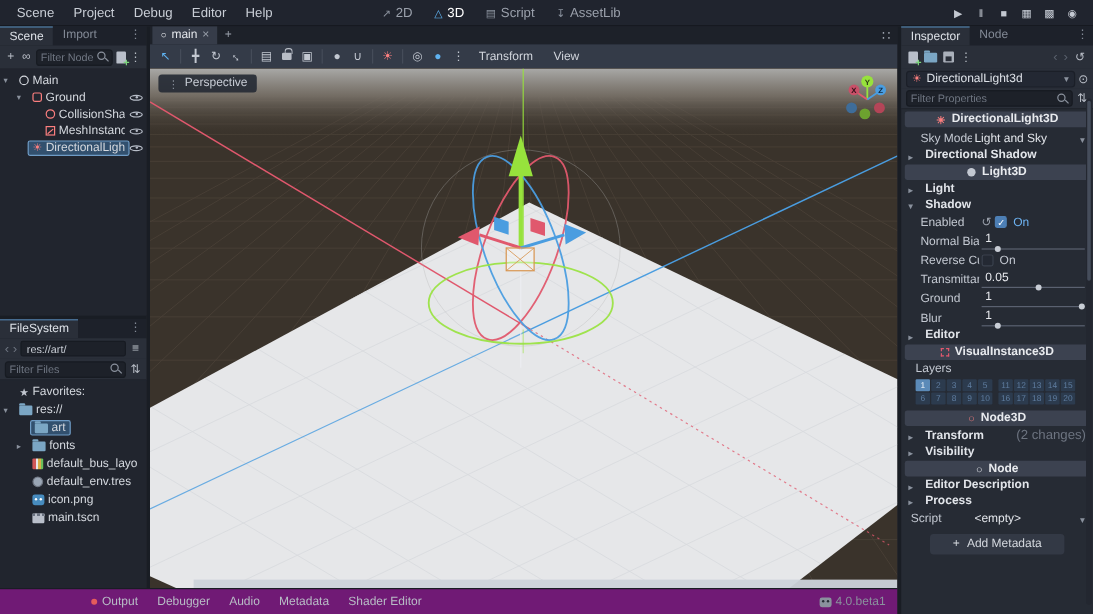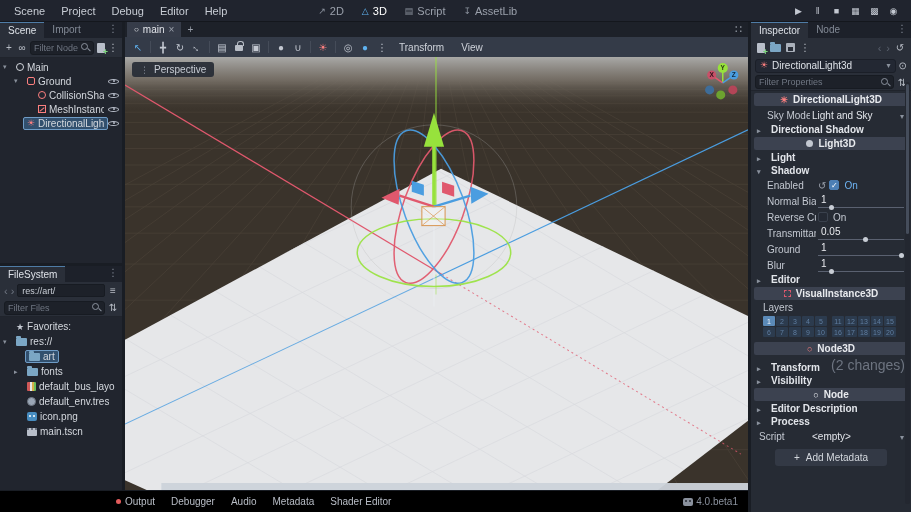--- a/index.html
+++ b/index.html
@@ -136,22 +136,22 @@
 
   
   .gl { stroke:#4a4137; stroke-width:.8; opacity:.9; }
   .pgl { stroke:#d8dade; stroke-width:.7; }
   .ax-x { stroke:var(--axis-x); }
   .ax-y { stroke:var(--axis-y); }
   .ax-z { stroke:var(--axis-z); }
   .nav-label { font-family:"Liberation Sans",sans-serif; font-size:6.5px; font-weight:bold; text-anchor:middle; }
 
   
-  .bottombar { height:22px; flex:none; display:flex; align-items:center; background:#000000;
-               border-top:1px solid #191d24; padding-left:108px; }
+  .bottombar { height:22px; flex:none; display:flex; align-items:center; background:#701a75;
+               border-top:1px solid #191d24; padding-left:68px; }
   .bb-item { padding:2px 8px; color:#b8bdc6; font-size:10px; display:flex; align-items:center; gap:4px; }
   .bb-dot { width:5px; height:5px; border-radius:50%; background:var(--output-dot); }
   .version { margin-left:auto; margin-right:10px; color:#8a919d; font-size:10px;
              display:flex; gap:3px; align-items:center; }
 
   
   .inspector { width:163px; flex:none; background:#262b34; border-left:3px solid #191d24;
                display:flex; flex-direction:column; position:relative; min-height:0; }
   .insp-toolbar { height:19px; display:flex; align-items:center; gap:5px; padding:0 6px;
                   background:#2a2f39; flex:none; }
@@ -169,21 +169,21 @@
   .category { height:13px; margin:1px 1px; background:#3c4250; border-radius:2px; display:flex;
               align-items:center; justify-content:center; gap:5px; color:#e8eaee; font-weight:bold; }
   .cat-sun { color:var(--coral); font-size:9px; }
   .cat-bulb { width:7px; height:7px; border-radius:50%; background:#c3c8d1; }
   .cat-vi { width:7px; height:7px; border:1px dashed var(--axis-x); }
   .cat-o-coral { color:var(--coral); font-size:9px; font-weight:bold; }
   .cat-o-white { color:#e8eaee; font-size:9px; font-weight:bold; }
   .section { min-height:12px; display:flex; align-items:flex-end; gap:7px; padding:1px 4px;
              color:#e2e5ea; font-weight:bold; }
   .section .arrow { color:#8a919d; font-size:7px; width:7px; }
-  .section .note { margin-left:auto; color:#6d7480; font-weight:normal; font-size:14px; }
+  .section .note { margin-left:auto; color:#6d7480; font-weight:normal; font-size:11px; }
   .prop-row { min-height:16px; display:flex; align-items:center; padding:1px 5px 1px 14px; gap:2px; }
   .prop-label { flex:1; color:#c3c8d1; white-space:nowrap; overflow:hidden; }
   .prop-value { width:86px; flex:none; display:flex; align-items:center; position:relative; }
   .prop-value.slider { flex-direction:column; align-items:stretch; justify-content:center; }
   .num { color:#e8eaee; padding-left:3px; line-height:10px; }
   .track { height:1px; background:#5a6170; position:relative; margin-top:2px; }
   .dot { position:absolute; top:-2px; width:5px; height:5px; border-radius:50%; background:#c8cdd5; }
   .checkbox { width:10px; height:10px; border-radius:2px; background:#242933; border:1px solid #3a414d;
               display:flex; align-items:center; justify-content:center; color:#fff; font-size:8px; flex:none; }
   .checkbox.checked { background:#4d7fb5; border-color:#4d7fb5; }

